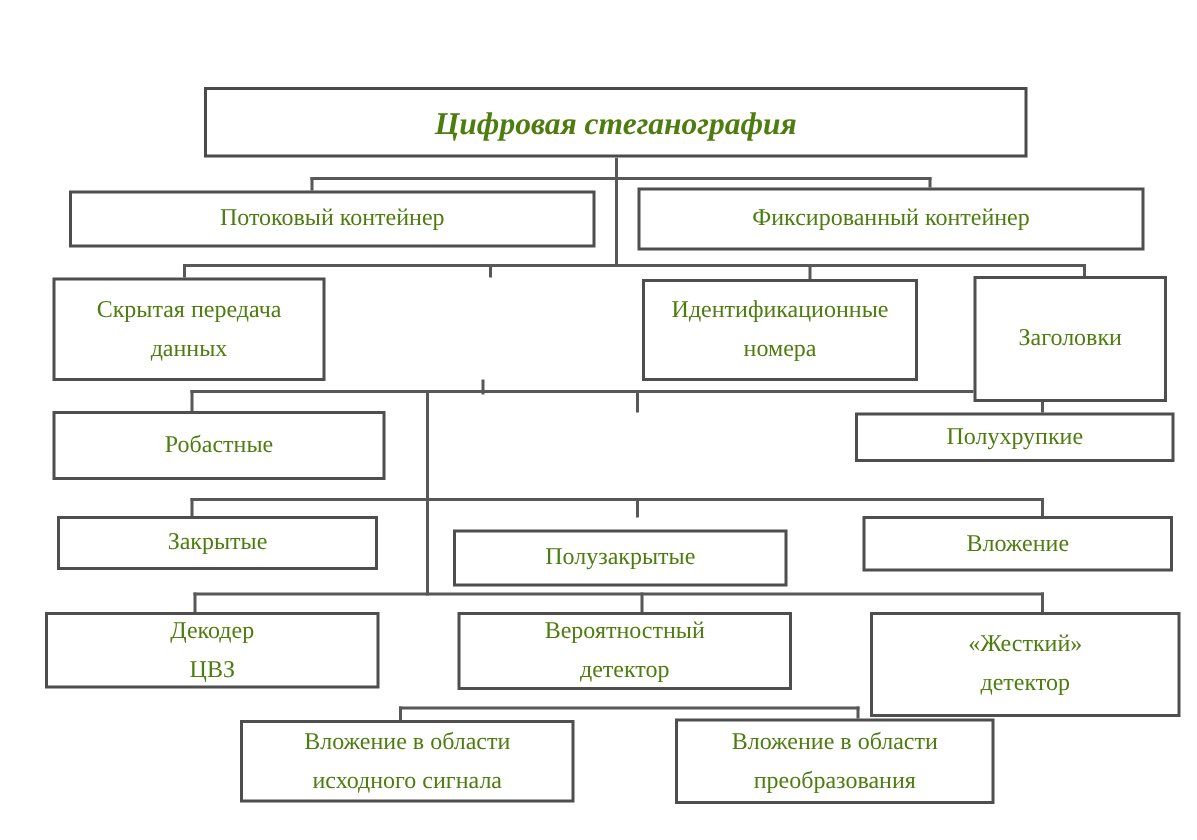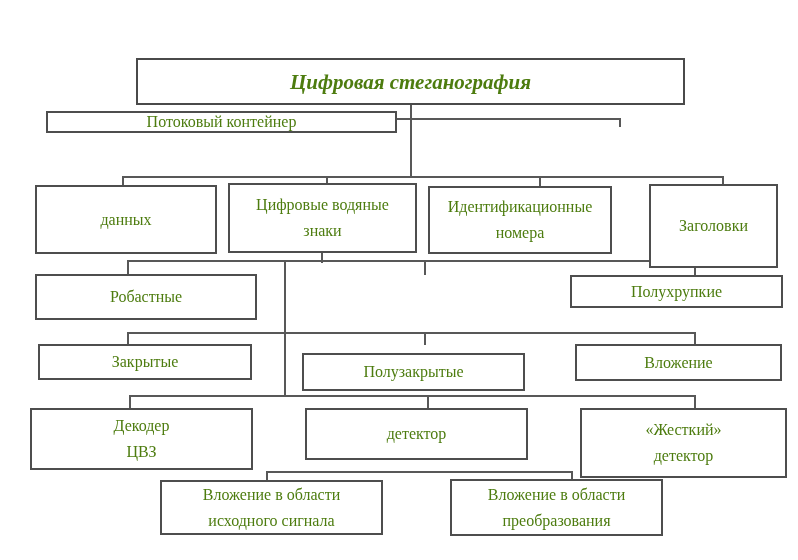--- a/index.html
+++ b/index.html
@@ -75,33 +75,33 @@
   <div class="line v" style="left:694px;top:395px;height:15px"></div>
 
   <div class="line h" style="left:266px;top:471px;width:307px"></div>
   <div class="line v" style="left:266px;top:471px;height:11px"></div>
   <div class="line v" style="left:571px;top:471px;height:10px"></div>
 
   <div class="node title-node" style="left:136px;top:58px;width:549px;height:47px">
     <span class="ln">Цифровая стеганография</span>
   </div>
 
-  <div class="node" style="left:46px;top:111px;width:351px;height:22px">
+  <div class="node" style="left:46px;top:127px;width:351px;height:38px">
     <span class="ln">Потоковый контейнер</span>
   </div>
 
+  <div class="node" style="left:425px;top:125px;width:338px;height:42px">
+    <span class="ln">Фиксированный контейнер</span>
+  </div>
 
   <div class="node" style="left:35px;top:185px;width:182px;height:69px">
+    <span class="ln">Скрытая передача</span>
     <span class="ln">данных</span>
   </div>
 
-  <div class="node" style="left:228px;top:183px;width:189px;height:70px">
-    <span class="ln">Цифровые водяные</span>
-    <span class="ln">знаки</span>
-  </div>
 
   <div class="node" style="left:428px;top:186px;width:184px;height:68px">
     <span class="ln">Идентификационные</span>
     <span class="ln">номера</span>
   </div>
 
   <div class="node" style="left:649px;top:184px;width:129px;height:84px">
     <span class="ln">Заголовки</span>
   </div>
 
@@ -119,26 +119,27 @@
   </div>
 
   <div class="node" style="left:302px;top:353px;width:223px;height:38px">
     <span class="ln">Полузакрытые</span>
   </div>
 
   <div class="node" style="left:575px;top:344px;width:207px;height:37px">
     <span class="ln">Вложение</span>
   </div>
 
-  <div class="node" style="left:30px;top:408px;width:223px;height:62px">
+  <div class="node" style="left:30px;top:408px;width:223px;height:51px">
     <span class="ln">Декодер</span>
     <span class="ln">ЦВЗ</span>
   </div>
 
   <div class="node" style="left:305px;top:408px;width:223px;height:52px">
+    <span class="ln">Вероятностный</span>
     <span class="ln">детектор</span>
   </div>
 
   <div class="node" style="left:580px;top:408px;width:207px;height:70px">
     <span class="ln">«Жесткий»</span>
     <span class="ln">детектор</span>
   </div>
 
   <div class="node" style="left:160px;top:480px;width:223px;height:55px">
     <span class="ln">Вложение в области</span>

